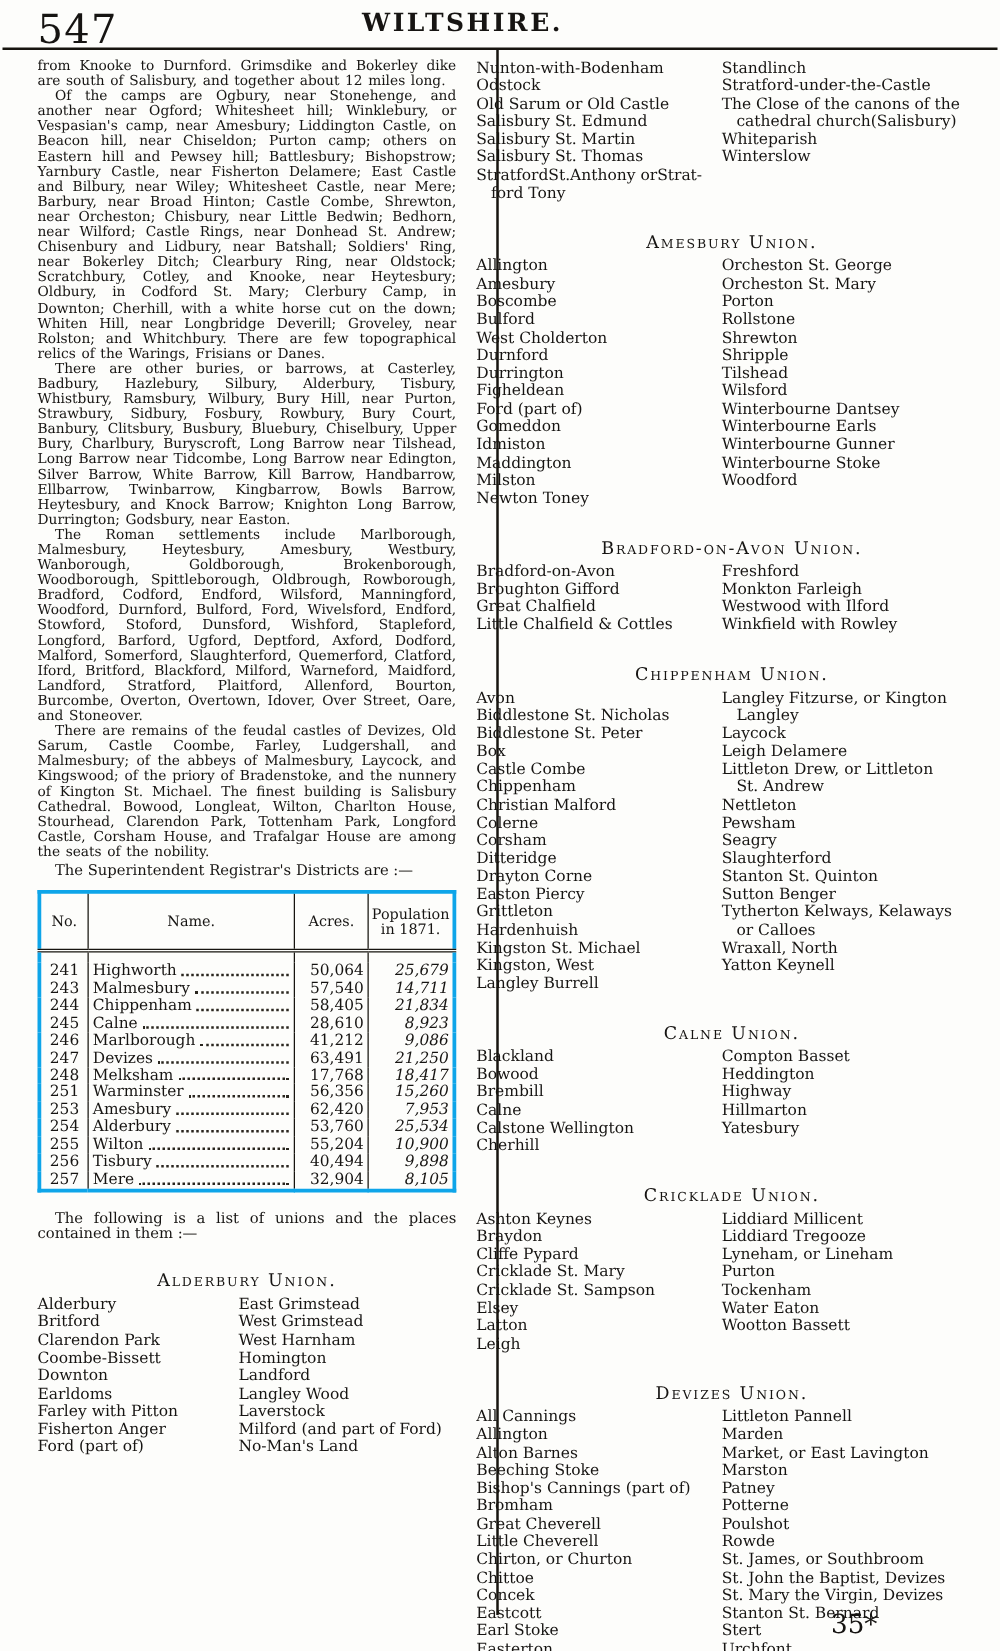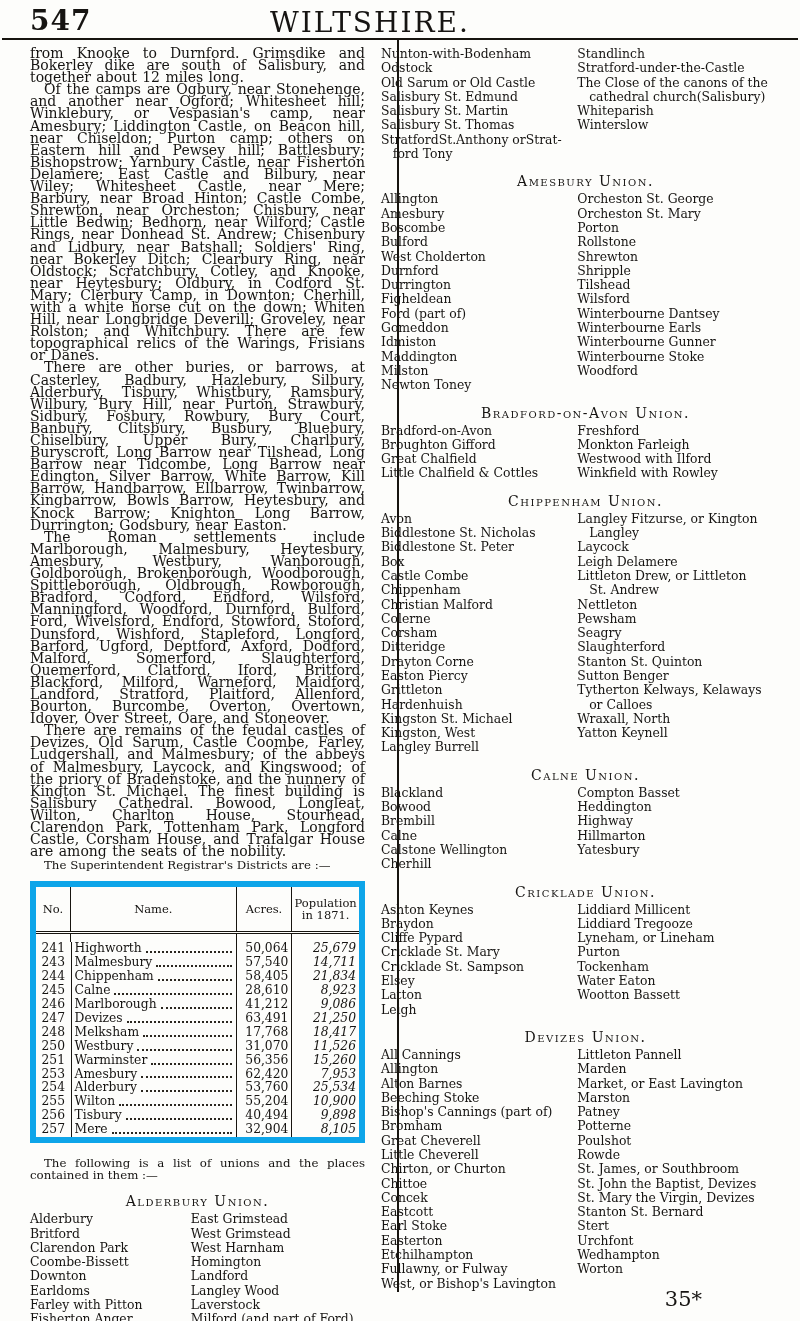--- a/index.html
+++ b/index.html
@@ -1,51 +1,51 @@
 <!DOCTYPE html>
 <html><head>
 <meta charset="utf-8">
 <style>
   html,body{margin:0;padding:0;background:#f3f3ef;}
   .page{position:relative;width:800px;height:1321px;background:#fdfdfb;color:#161412;
         font-family:"DejaVu Serif", serif;overflow:hidden;}
   
   .hdr{position:relative;height:38px;}
-  .page-num{position:absolute;left:30px;top:4px;font-size:28px;font-weight:bold;letter-spacing:1px;}
-  .page-title{position:absolute;left:0;right:60px;top:6px;text-align:center;font-size:28px;
-              font-weight:normal;letter-spacing:2px;}
+  .page-num{position:absolute;left:30px;top:4px;font-size:32px;font-weight:normal;letter-spacing:1px;}
+  .page-title{position:absolute;left:0;right:60px;top:6px;text-align:center;font-size:20px;
+              font-weight:bold;letter-spacing:2px;}
   .hdr-rule{border-top:2px solid #17140f;margin:0 2px;}
   
   .columns{position:relative;display:flex;height:1278px;}
   .col-divider{position:absolute;left:397px;top:0;bottom:26px;width:2px;background:#17140f;}
   .col-left{width:369px;padding:7px 4px 0 30px;box-sizing:border-box;}
   .col-right{flex:1;padding:7px 10px 0 12px;box-sizing:border-box;}
   
-  .para{margin:0;text-align:justify;font-size:14px;line-height:12.1px;text-indent:14px;
+  .para{margin:0;text-align:justify;font-size:11px;line-height:12.1px;text-indent:14px;
         word-spacing:1px;}
   .para.cont{text-indent:0;}
   .intro{margin:2px 0 0 0;text-align:left;font-size:11.8px;line-height:12.1px;text-indent:14px;}
   
-  table.districts{width:100%;border-collapse:collapse;margin-top:10px;border:6px solid #0ea5e9;
+  table.districts{width:100%;border-collapse:collapse;margin-top:10px;border:3px solid #0ea5e9;
                   font-size:12.3px;}
   table.districts th{border-bottom:3px double #17140f;font-weight:normal;font-size:11.5px;
                      padding:10px 2px;white-space:pre-line;line-height:12px;}
   table.districts th,table.districts td{border-left:1.5px solid #17140f;}
   table.districts th:first-child,table.districts td:first-child{border-left:none;}
   table.districts td{padding:0 3px;line-height:13.9px;vertical-align:top;}
   td[data-name="district-no"]{text-align:center;width:42px;}
   td.name-cell{display:flex;width:158px;padding-left:14px;}
   td[data-name="district-acres"]{text-align:right;width:64px;padding-right:10px;}
   td[data-name="district-population"]{text-align:right;width:62px;padding-right:10px;font-style:italic;}
   .leader{flex:1;border-bottom:2px dotted #2a261f;margin:0 1px 3px 4px;}
   tr.spacer-row td{height:8px;border-left:1.5px solid #17140f;}
   tr.spacer-row td:first-child{border-left:none;}
   
   .union-title{text-align:center;font-variant:small-caps;font-size:14px;letter-spacing:1.5px;
-               margin:12px 0 3px 0;}
+               margin:25px 0 3px 0;}
   .pairlist{display:flex;font-size:12.4px;line-height:14.3px;}
   .pl-col{box-sizing:border-box;}
   .pl-left{width:48%;}
   .pl-right{width:52%;}
   .pl-item{white-space:pre-wrap;}
   
   .sig{position:absolute;right:98px;bottom:10px;font-size:21px;font-weight:normal;}
 </style>
 </head>
 <body>
@@ -142,29 +142,20 @@
               <td data-name="district-population">21,250</td>
             </tr>
             <tr data-name="district-row">
               <td data-name="district-no">248</td>
               <td data-name="district-name" class="name-cell">
                 <span data-name="district-name-text">Melksham</span>
                 <span data-name="dotted-leader" class="leader"></span>
               </td>
               <td data-name="district-acres">17,768</td>
               <td data-name="district-population">18,417</td>
-            </tr>
-            <tr data-name="district-row">
-              <td data-name="district-no">250</td>
-              <td data-name="district-name" class="name-cell">
-                <span data-name="district-name-text">Westbury</span>
-                <span data-name="dotted-leader" class="leader"></span>
-              </td>
-              <td data-name="district-acres">31,070</td>
-              <td data-name="district-population">11,526</td>
             </tr>
             <tr data-name="district-row">
               <td data-name="district-no">251</td>
               <td data-name="district-name" class="name-cell">
                 <span data-name="district-name-text">Warminster</span>
                 <span data-name="dotted-leader" class="leader"></span>
               </td>
               <td data-name="district-acres">56,356</td>
               <td data-name="district-population">15,260</td>
             </tr>

